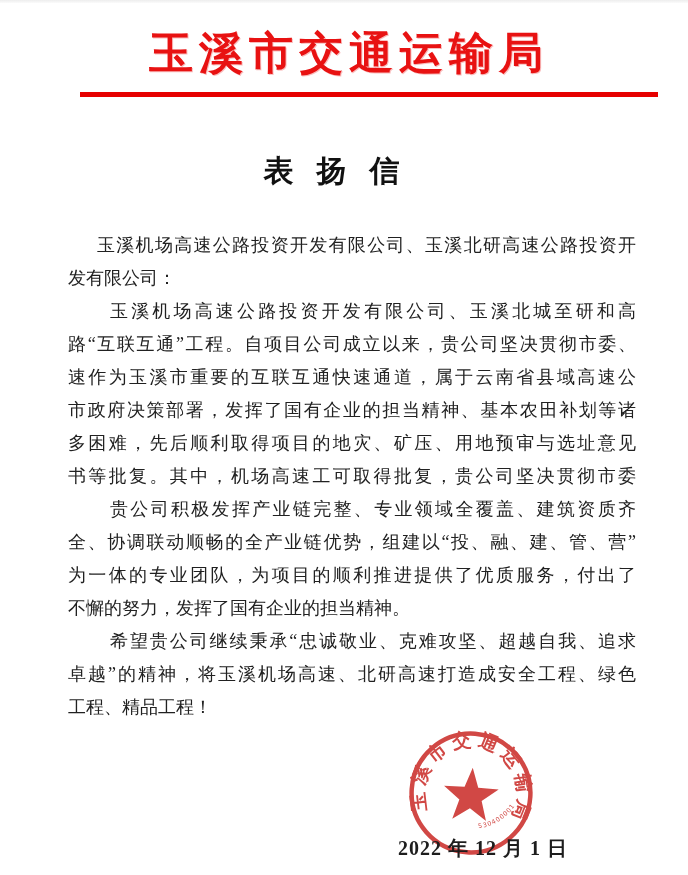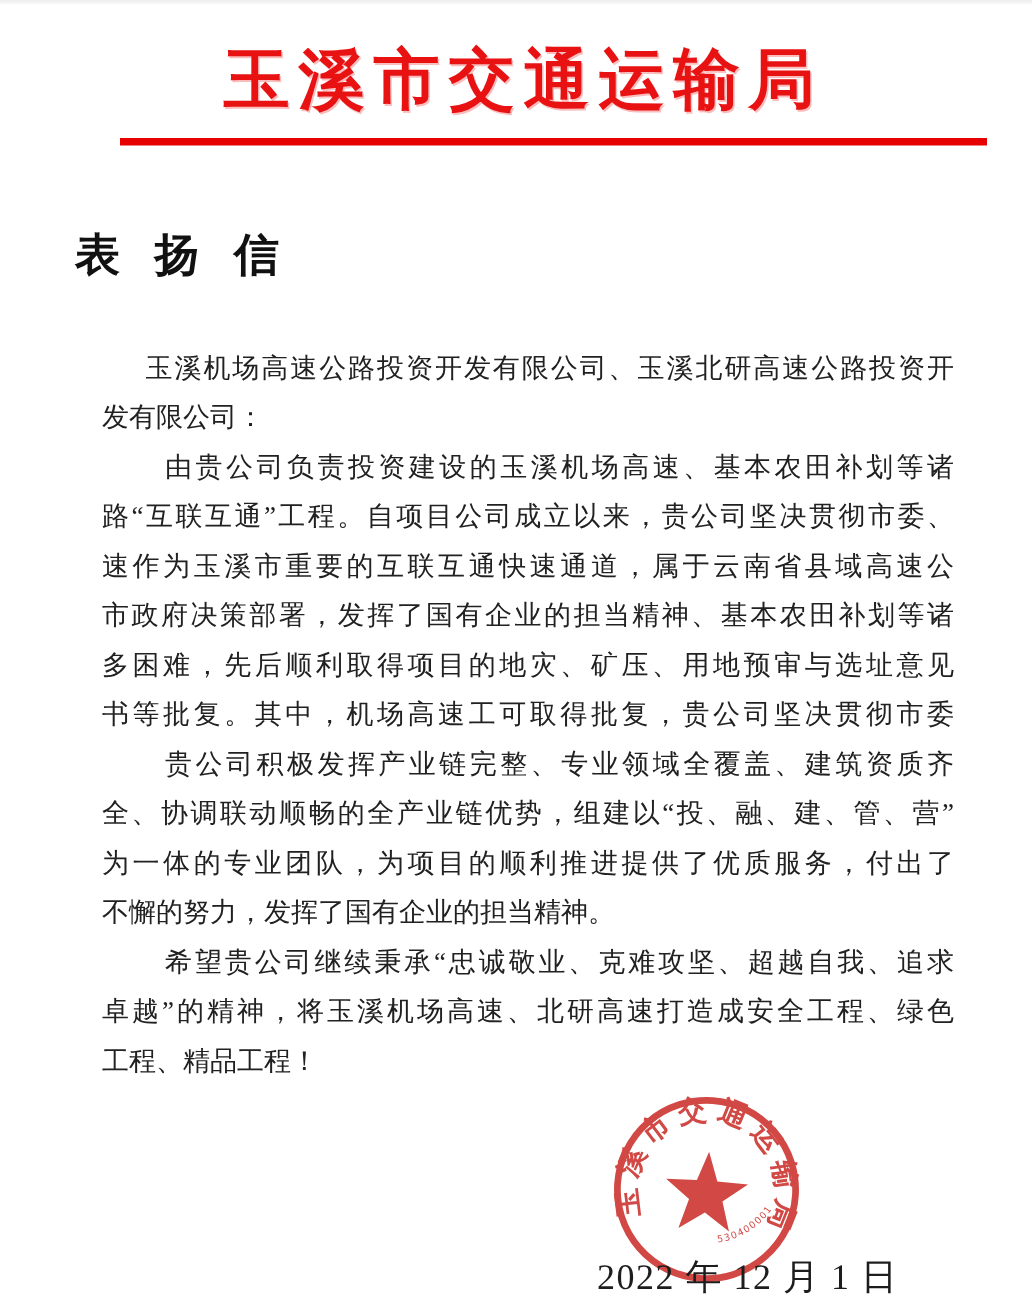--- a/index.html
+++ b/index.html
@@ -30,21 +30,21 @@
     color:var(--header-red);
     text-shadow:1px 1px 0 rgba(232,18,18,0.28);
   }
   .letterhead-divider{
     position:absolute;top:92px;left:80px;width:578px;height:5px;
     background:var(--divider-red);
   }
   
   .letter-title{
     position:absolute;top:149px;left:0;width:636px;
-    margin:0;
+    margin:0;text-align:center;
     font-size:30px;line-height:44px;font-weight:bold;
     letter-spacing:23px;padding-left:50px;box-sizing:border-box;
     color:#111;
   }
   
   .letter-body{
     position:absolute;top:229px;left:68px;width:568px;
     font-size:18px;color:var(--body-text);
   }
   .block{margin:0;padding:0;}
@@ -61,23 +61,24 @@
     position:absolute;top:721px;left:399px;width:144px;height:144px;
     transform:rotate(4deg);
     mix-blend-mode:multiply;
     opacity:.9;
     z-index:2;
   }
   .official-seal svg{display:block;}
   
   .letter-date{
     position:absolute;top:835px;left:398px;
-    font-size:24px;letter-spacing:1px;
+    font-size:20px;letter-spacing:1px;
     color:var(--date-text);
     z-index:3;
+    font-weight:bold;
   }
 </style>
 </head>
 <body>
 
 <div class="scan-edge-top"></div>
 
 <main>
 
   <h1 class="agency-name">玉溪市交通运输局</h1>
@@ -85,21 +86,21 @@
   <div class="letterhead-divider"></div>
 
   <h2 class="letter-title">表扬信</h2>
 
   <section class="letter-body">
       <div class="block salutation">
         <div class="line first">玉溪机场高速公路投资开发有限公司、玉溪北研高速公路投资开</div>
         <div class="line last">发有限公司：</div>
       </div>
       <div class="block paragraph">
-        <div class="line first">由贵公司负责投资建设的玉溪机场高速、基本农田补划等诸</div>
+        <div class="line first">玉溪机场高速公路投资开发有限公司、玉溪北城至研和高</div>
         <div class="line">路“互联互通”工程。自项目公司成立以来，贵公司坚决贯彻市委、</div>
         <div class="line">速作为玉溪市重要的互联互通快速通道，属于云南省县域高速公</div>
         <div class="line">市政府决策部署，发挥了国有企业的担当精神、基本农田补划等诸</div>
         <div class="line">多困难，先后顺利取得项目的地灾、矿压、用地预审与选址意见</div>
         <div class="line">书等批复。其中，机场高速工可取得批复，贵公司坚决贯彻市委</div>
       </div>
       <div class="block paragraph">
         <div class="line first">贵公司积极发挥产业链完整、专业领域全覆盖、建筑资质齐</div>
         <div class="line">全、协调联动顺畅的全产业链优势，组建以“投、融、建、管、营”</div>
         <div class="line">为一体的专业团队，为项目的顺利推进提供了优质服务，付出了</div>

